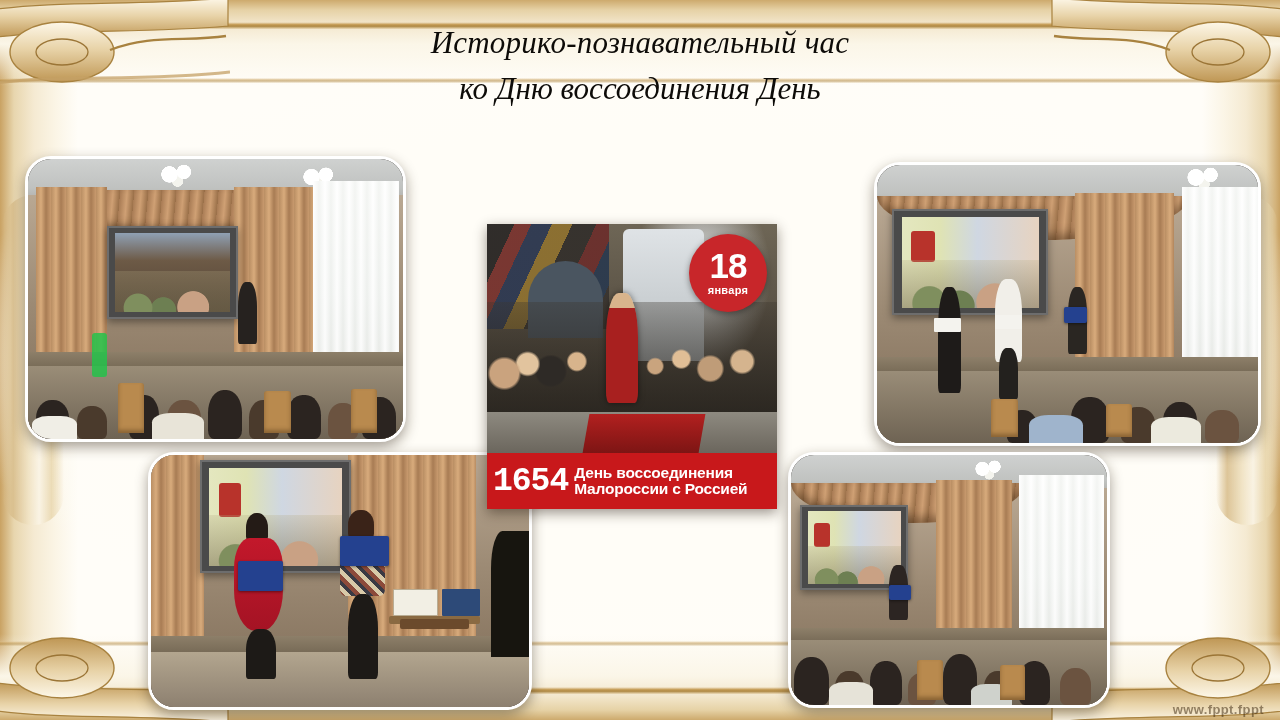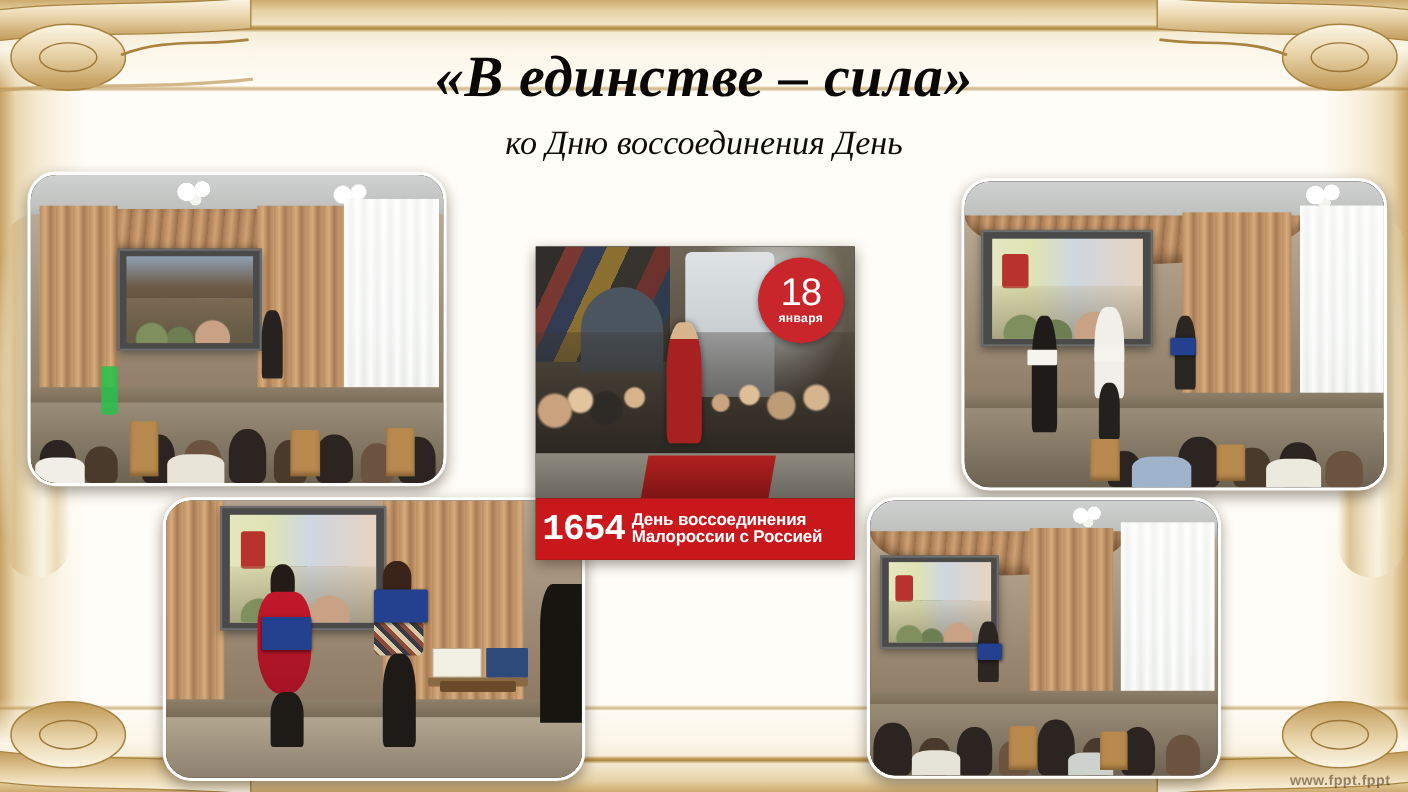--- a/index.html
+++ b/index.html
@@ -313,21 +313,21 @@
     border-radius: 50%;
     background: #c8262a;
     color: #fff;
     display: flex; flex-direction: column;
     align-items: center; justify-content: center;
     box-shadow: 0 2px 6px rgba(0,0,0,.4);
     z-index: 3;
   }
   .date-num {
     font-family: "Liberation Sans", sans-serif;
-    font-weight: 400; font-size: 35px; line-height: .92;
+    font-weight: 700; font-size: 35px; line-height: .92;
     letter-spacing: -1px;
   }
   .date-month {
     font-family: "Liberation Sans", sans-serif;
     font-weight: 700; font-size: 11px;
     letter-spacing: .3px; margin-top: 1px;
   }
 
   .poster-banner {
     position: absolute; left: 0; right: 0; bottom: 0;
@@ -407,21 +407,21 @@
     <ellipse cx="72" cy="60" rx="52" ry="30" fill="url(#gpar)" stroke="#a8823f" stroke-width="1.4"></ellipse>
     <ellipse cx="72" cy="60" rx="26" ry="13" fill="none" stroke="#9b7536" stroke-width="1.3"></ellipse>
   </svg>
   <svg class="scroll-orn br" viewBox="0 0 240 160">
     <path d="M0,18 C70,8 150,14 238,6 L238,34 C150,42 70,36 0,46 Z" fill="url(#gpar)" stroke="#a8823f" stroke-width="1.2"></path>
     <ellipse cx="72" cy="60" rx="52" ry="30" fill="url(#gpar)" stroke="#a8823f" stroke-width="1.4"></ellipse>
     <ellipse cx="72" cy="60" rx="26" ry="13" fill="none" stroke="#9b7536" stroke-width="1.3"></ellipse>
   </svg>
 
   <div class="title-block">
-    <div class="title-main">«В единстве – сила»</div>
+    <div class="title-kicker">Историко-познавательный час</div>
     <div class="title-sub">ко Дню воссоединения День</div>
   </div>
 
   <div class="photo ph-tl">
     <div class="photo-inner">
       <div class="ceiling"></div>
       <div class="wall"></div>
       <div class="chandelier" style="left:34%;top:1%;"></div>
       <div class="chandelier" style="left:72%;top:2%;"></div>
       <div class="pelmet" style="left:2%;right:22%;"></div>

